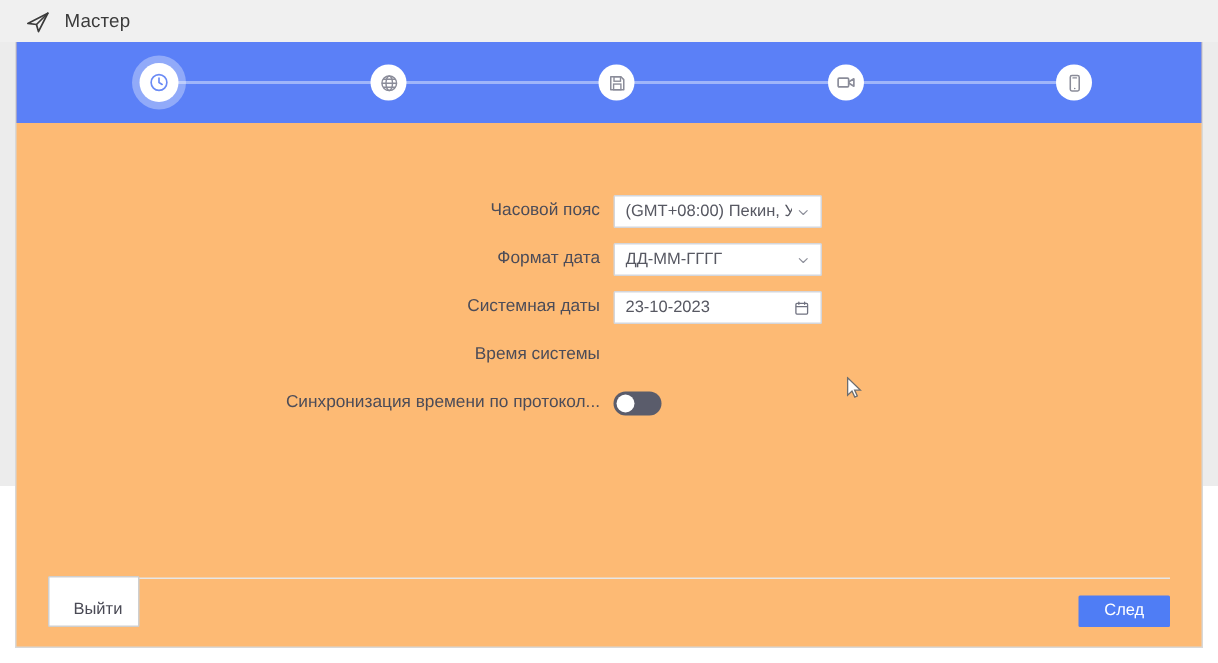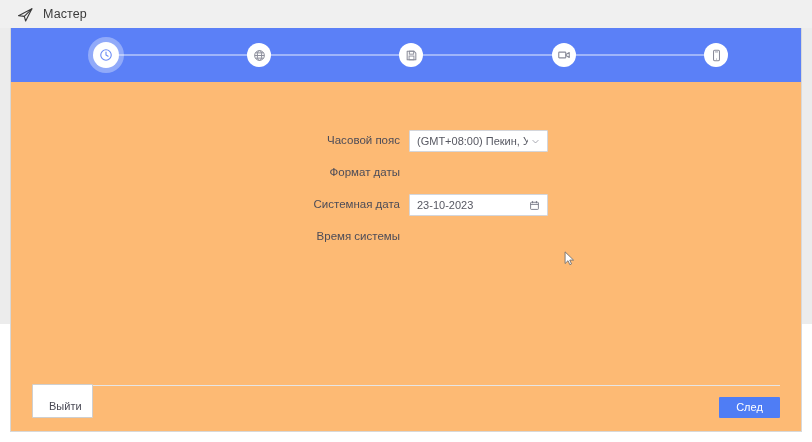--- a/index.html
+++ b/index.html
@@ -327,41 +327,55 @@
             <span class="value">(GMT+08:00) Пекин, Урумчи,</span>
             <span class="adorn">
               <svg width="9" height="9" viewBox="0 0 24 24">
                 <path d="M5 9 L12 16 L19 9" fill="none" stroke="#8c8e99" stroke-width="2" stroke-linecap="round" stroke-linejoin="round"></path>
               </svg>
             </span>
           </div>
         </div>
 
         <div class="form-row">
-          <div class="label">Формат даты</div>
-        </div>
-
-        <div class="form-row">
-          <div class="label">Системная дата</div>
+          <div class="label">Формат дата</div>
+          <div class="field">
+            <span class="value">ДД-ММ-ГГГГ</span>
+            <span class="adorn">
+              <svg width="9" height="9" viewBox="0 0 24 24">
+                <path d="M5 9 L12 16 L19 9" fill="none" stroke="#8c8e99" stroke-width="2" stroke-linecap="round" stroke-linejoin="round"></path>
+              </svg>
+            </span>
+          </div>
+        </div>
+
+        <div class="form-row">
+          <div class="label">Системная даты</div>
           <div class="field">
             <span class="value">23-10-2023</span>
             <span class="adorn">
               <svg width="11" height="11" viewBox="0 0 24 24">
                 <rect x="3.5" y="5" width="17" height="15.5" rx="1.5" fill="none" stroke="#707280" stroke-width="1.9"></rect>
                 <path d="M3.5 9.6 H20.5" fill="none" stroke="#707280" stroke-width="1.9"></path>
                 <path d="M7.8 3 V6.2 M16.2 3 V6.2" fill="none" stroke="#707280" stroke-width="1.9" stroke-linecap="round"></path>
               </svg>
             </span>
           </div>
         </div>
 
         <div class="form-row">
           <div class="label">Время системы</div>
         </div>
 
+        <div class="form-row">
+          <div class="label">Синхронизация времени по протокол...</div>
+          <div class="toggle">
+            <div class="knob"></div>
+          </div>
+        </div>
 
       </div>
     </div>
 
     <div class="footer-divider"></div>
     <button class="btn-exit">Выйти</button>
     <button class="btn-next">След</button>
 
   </div>
 

